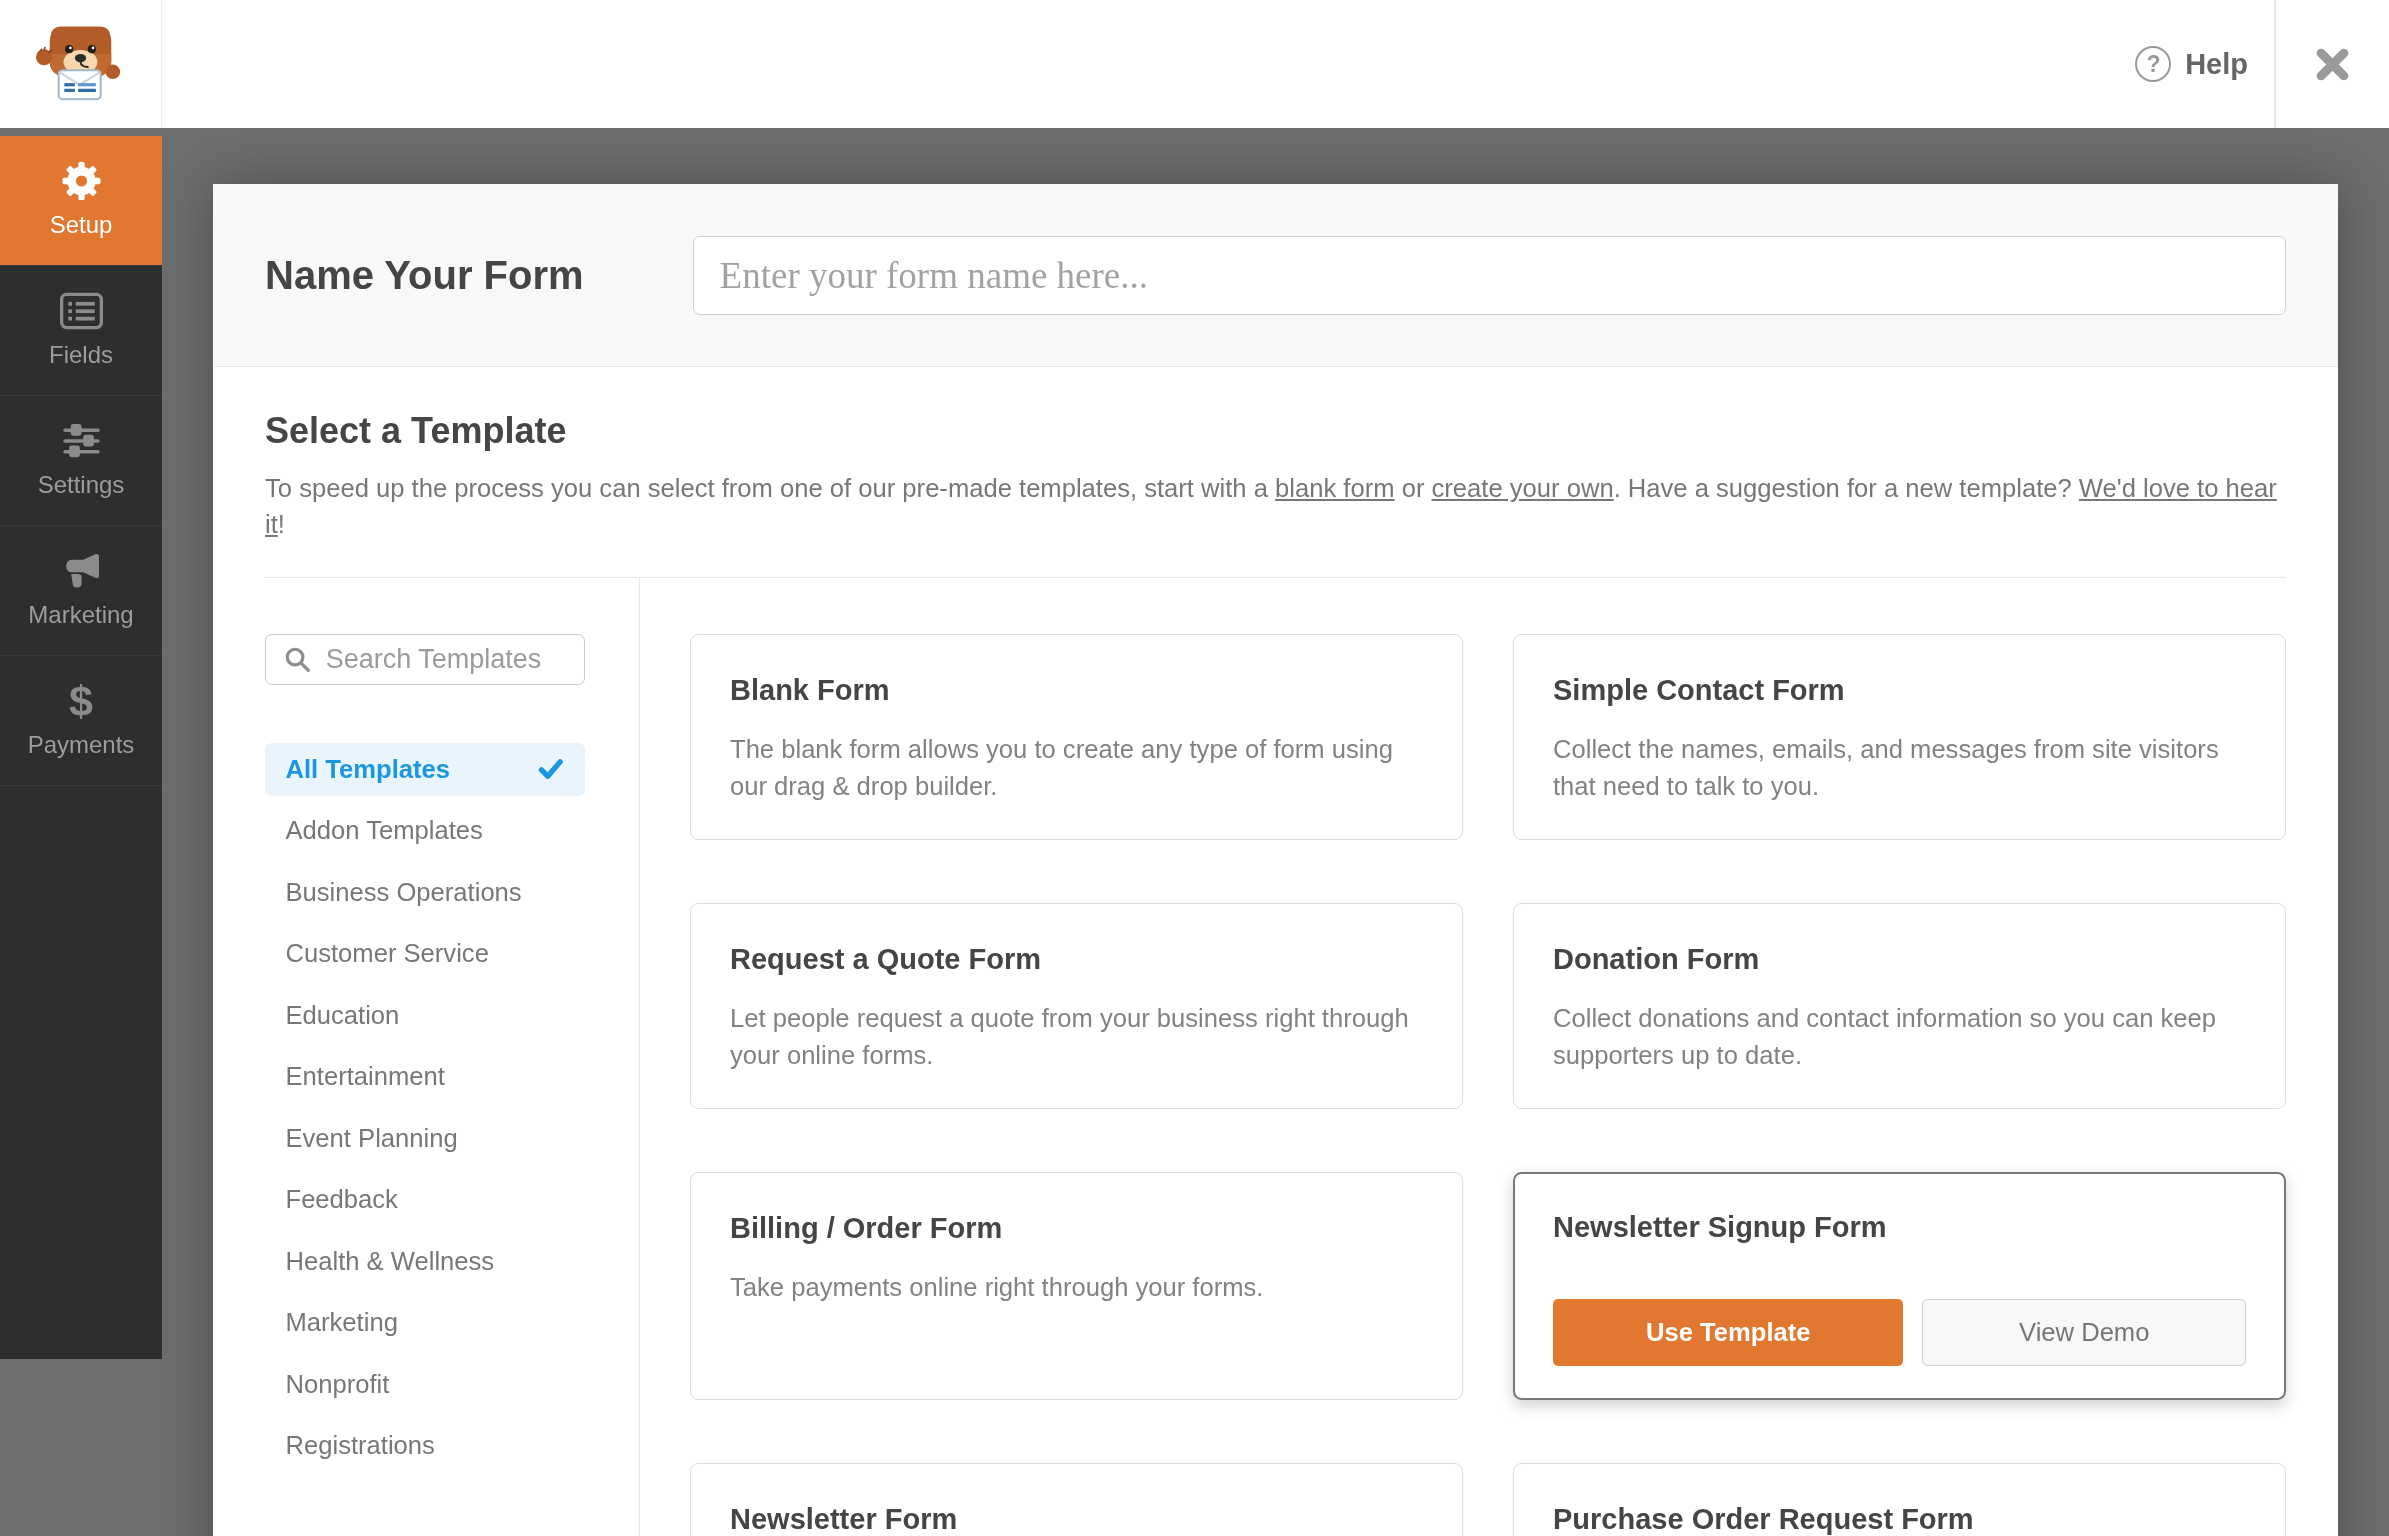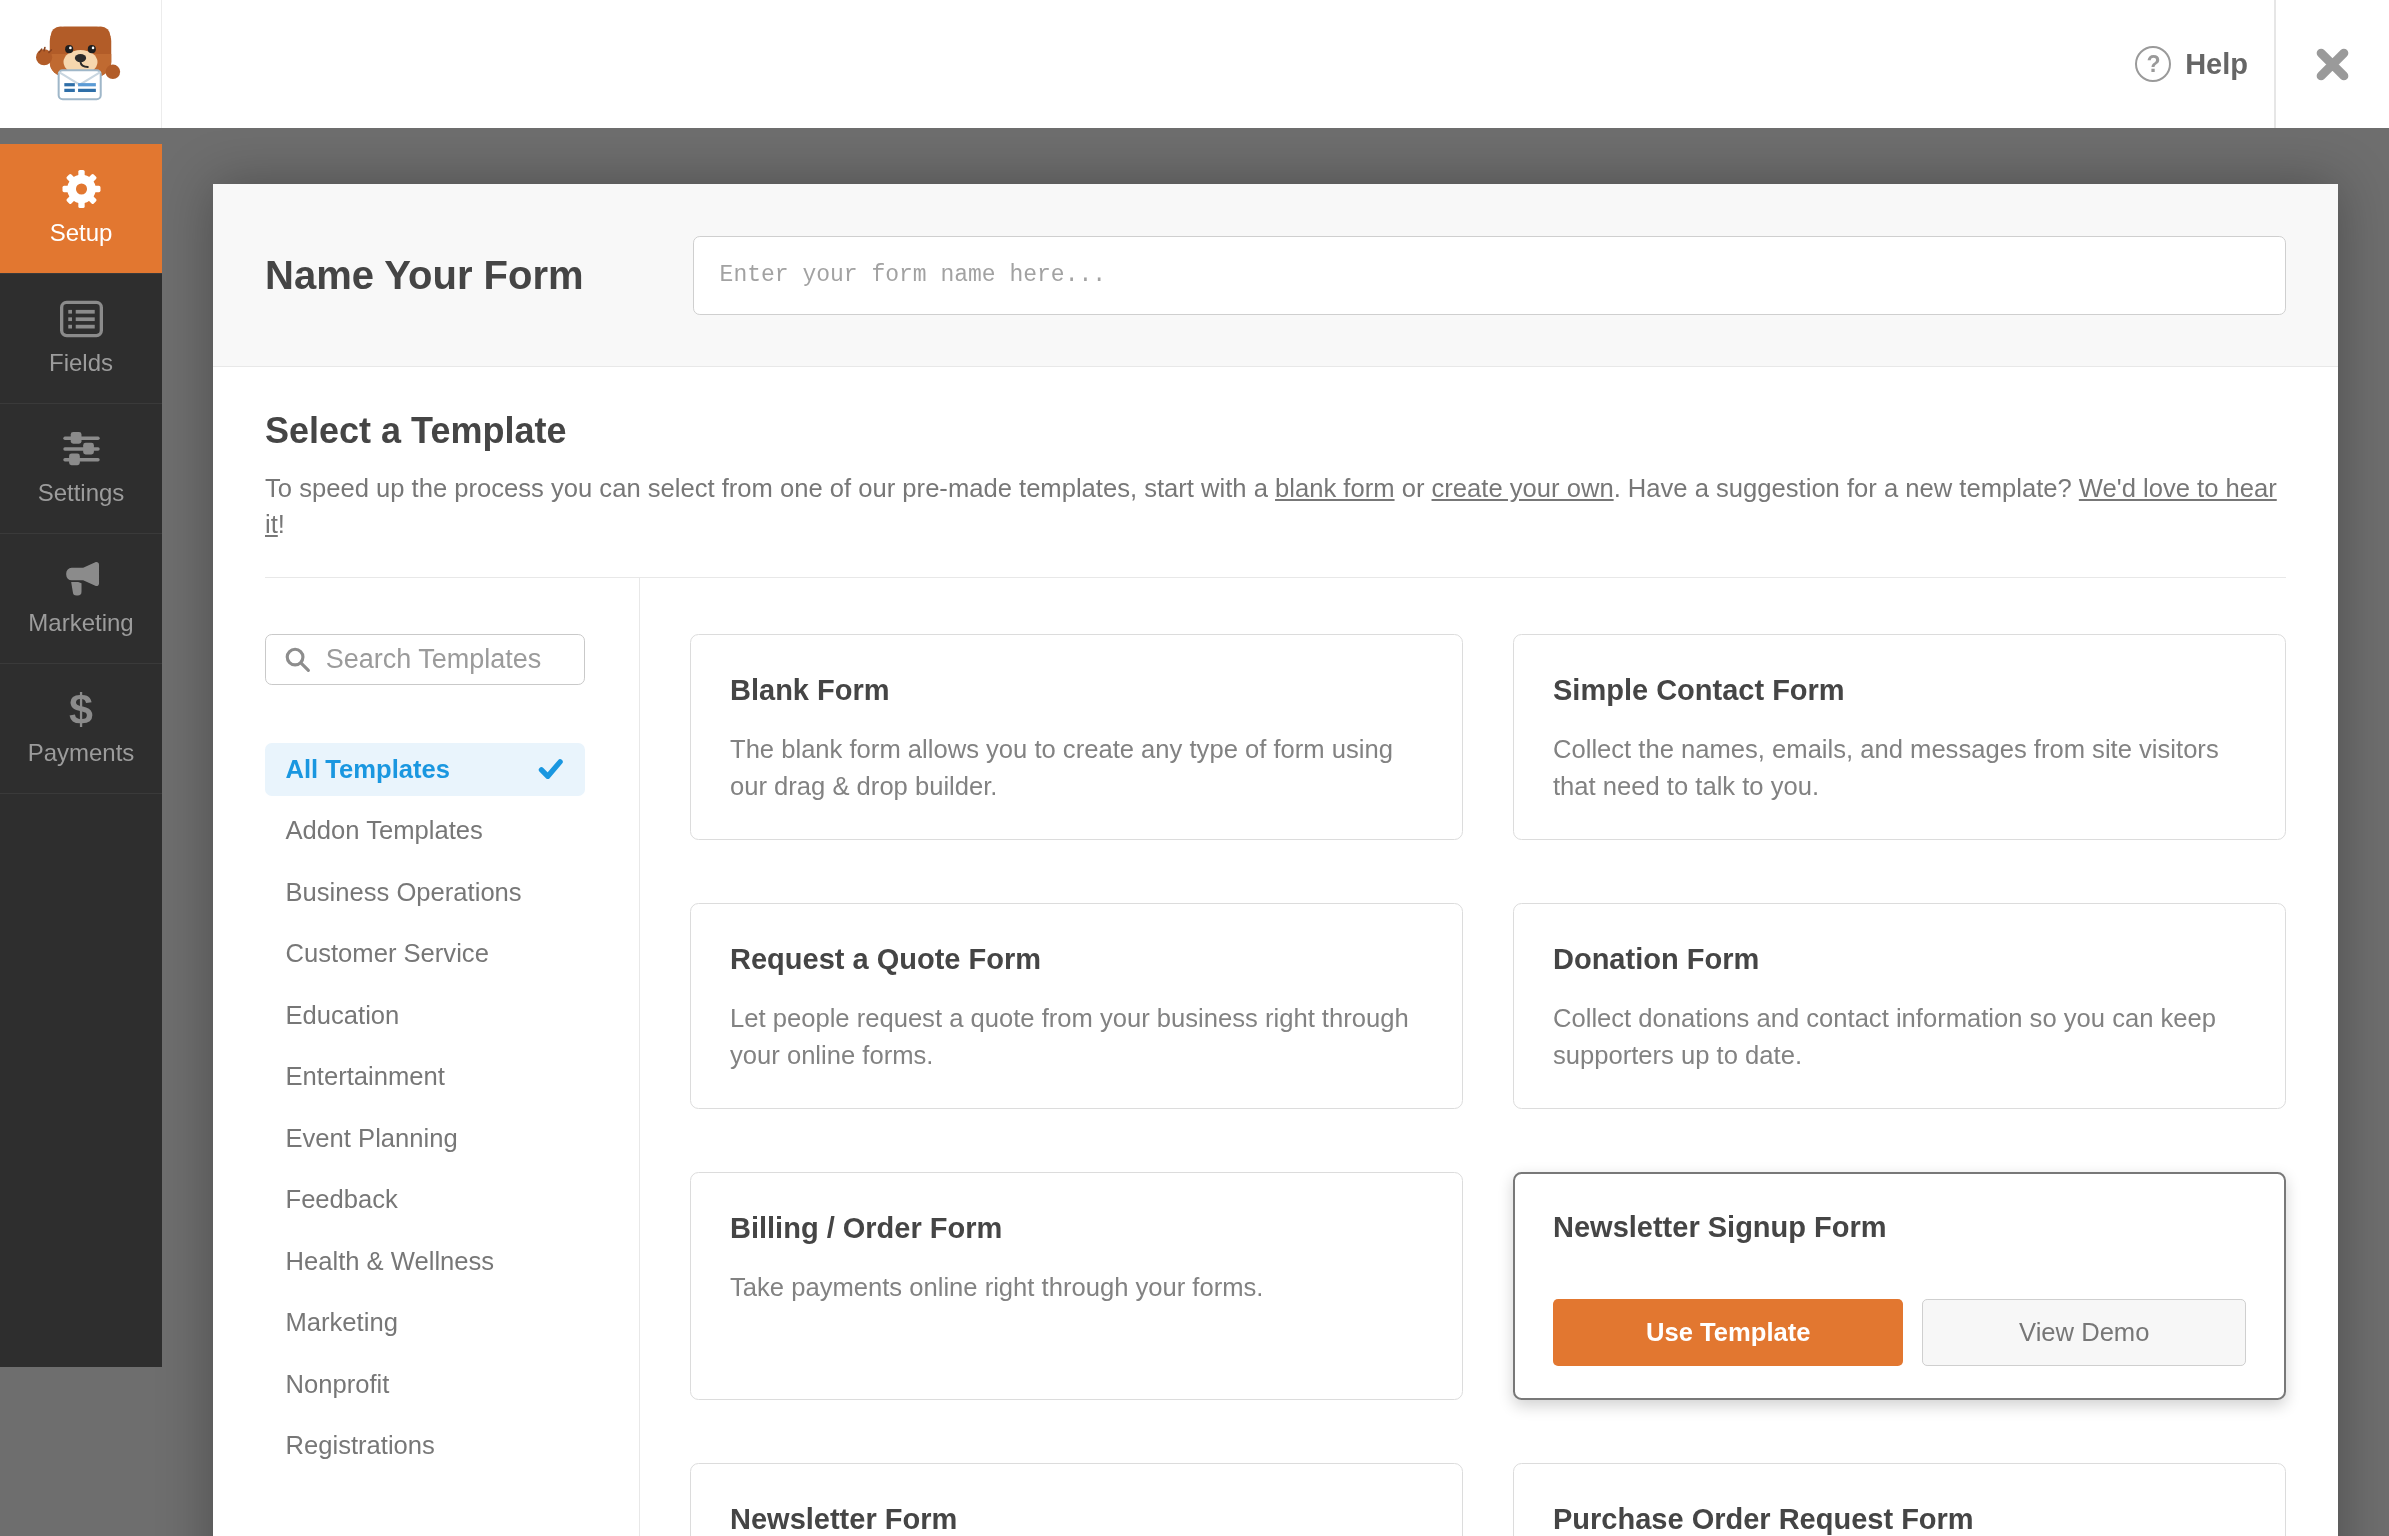--- a/index.html
+++ b/index.html
@@ -17,37 +17,37 @@
     border-right:1.7px solid #ececec; display:flex; align-items:center; justify-content:center; }
   .help-btn { position:absolute; right:141px; top:0; height:128px; display:flex; align-items:center;
     gap:13.7px; color:#666; font-size:29px; font-weight:700; cursor:pointer; }
   .q-icon { width:36px; height:36px; border:2.6px solid #9a9a9a; border-radius:50%;
     color:#9a9a9a; font-size:23px; font-weight:700; display:flex; align-items:center; justify-content:center; }
   .topbar-divider { position:absolute; right:113px; top:0; width:1.7px; height:128px; background:#e6e6e6; }
   .close-btn { position:absolute; right:0; top:0; width:113px; height:128px;
     display:flex; align-items:center; justify-content:center; cursor:pointer; }
 
   
-  .sidebar { position:absolute; left:0; top:144px; width:162px; height:1223px; background:#2e2e2e; z-index:25; }
+  .sidebar { position:absolute; left:0; top:136px; width:162px; height:1223px; background:#2e2e2e; z-index:25; }
   .side-item { height:130px; display:flex; flex-direction:column; align-items:center; justify-content:center;
     gap:10.2px; color:#9c9c9c; font-size:24px; border-bottom:0.9px solid #3a3a3a; cursor:pointer; }
   .side-item .ic { width:44px; height:39px; display:flex; align-items:center; justify-content:center; color:#8b8b8b; }
   .side-item svg { width:43px; height:38px; }
   .side-item.active { background:#e27730; color:#fff; }
   .side-item.active .ic { color:#fff; }
   .dollar { font-size:43px; font-weight:800; line-height:1; }
 
   
   .modal { position:absolute; left:213px; top:184px; width:2125px; height:1451px; background:#fff;
     box-shadow:0 0 51px rgba(0,0,0,.30); z-index:10; }
   .modal-header { height:183px; background:#f8f8f8; border-bottom:1.7px solid #e8e8e8;
     display:flex; align-items:center; padding:0 52px; }
   .nyf-title { font-size:40px; font-weight:700; color:#454545; }
   .nyf-input { width:1593px; height:79px; margin-left:auto; border:1.7px solid #cfcfcf; border-radius:6.8px;
-    background:#fff; padding:0 25.6px; font-size:23px; color:#454545; font-family:Liberation Mono, monospace; }
+    background:#fff; padding:0 25.6px; font-size:37px; color:#454545; font-family:Liberation Serif, serif; }
   .nyf-input::placeholder { color:#a2a2a2; }
 
   .modal-body { padding:0 52px; }
   .sat-title { font-size:36px; font-weight:700; color:#454545; margin:43px 0 19px; }
   .sat-desc { font-size:25.6px; color:#777; line-height:1.4; margin-bottom:34px; }
   .sat-desc a { color:#777; text-decoration:underline; cursor:pointer; }
   .body-hr { border:none; border-top:1.7px solid #e8e8e8; }
 
   .content { display:flex; min-height:1007px; }
   .left-col { width:375px; flex:none; border-right:1.7px solid #e8e8e8; padding-top:56px; }

